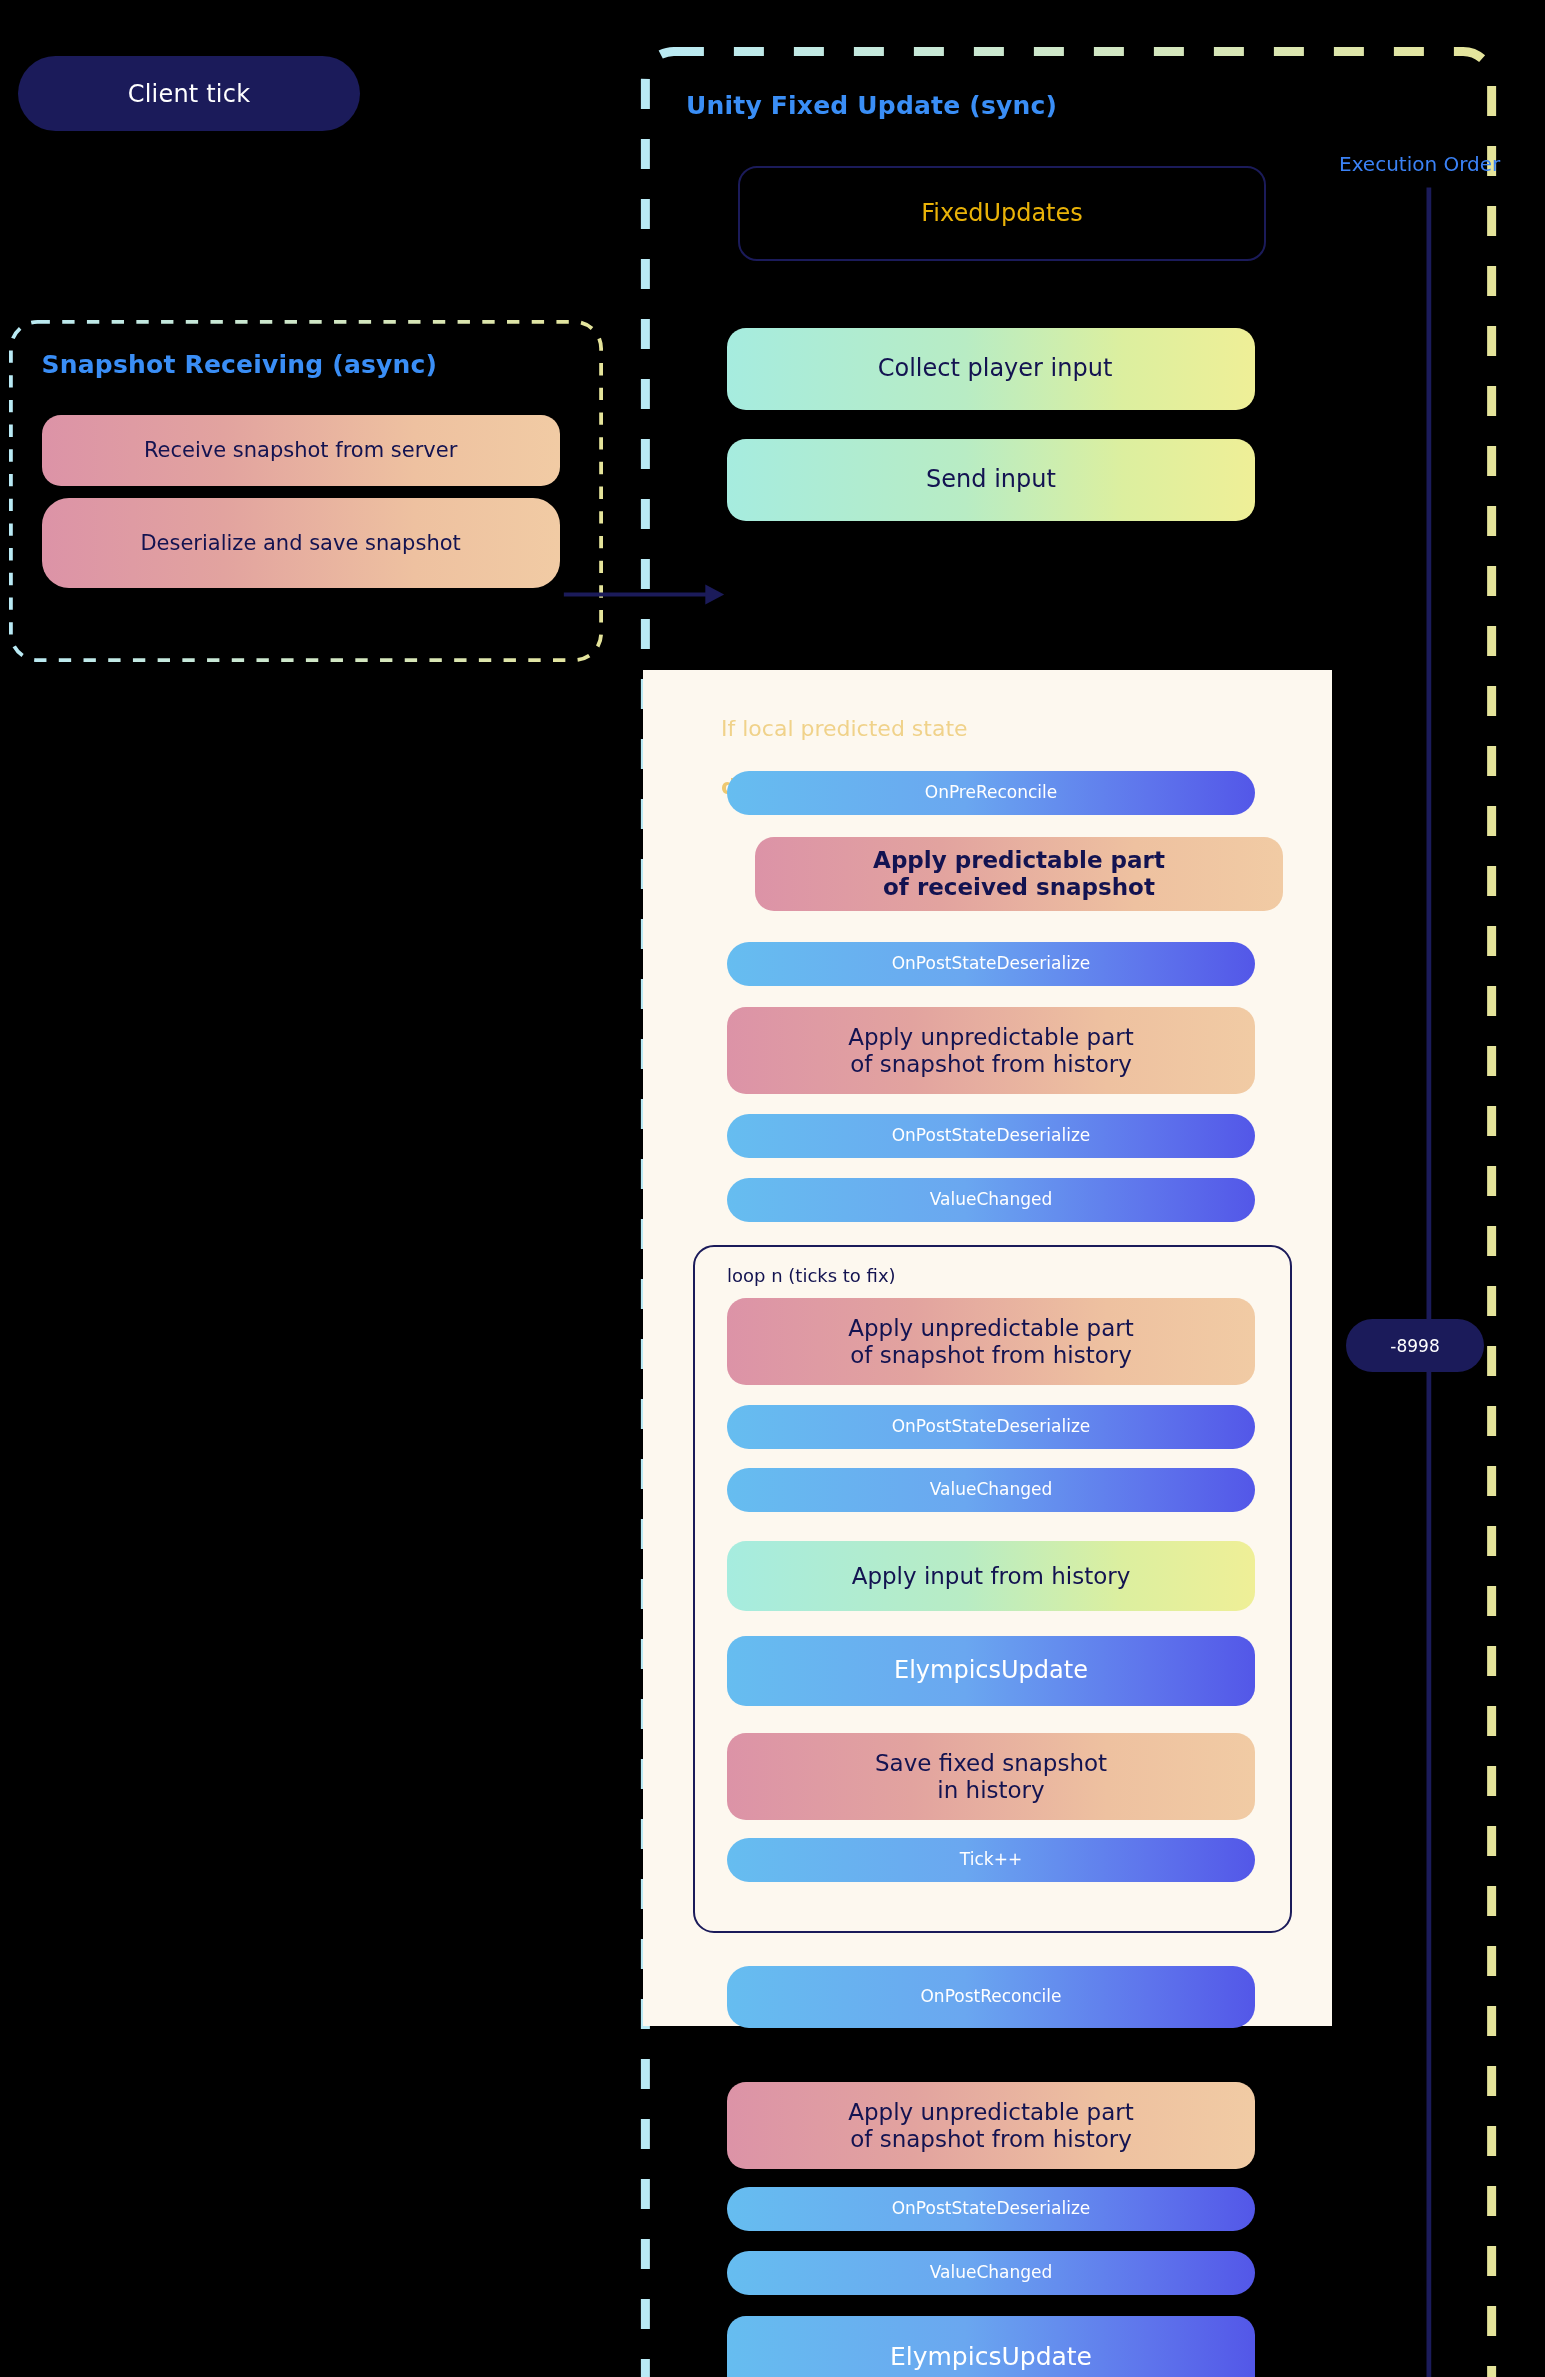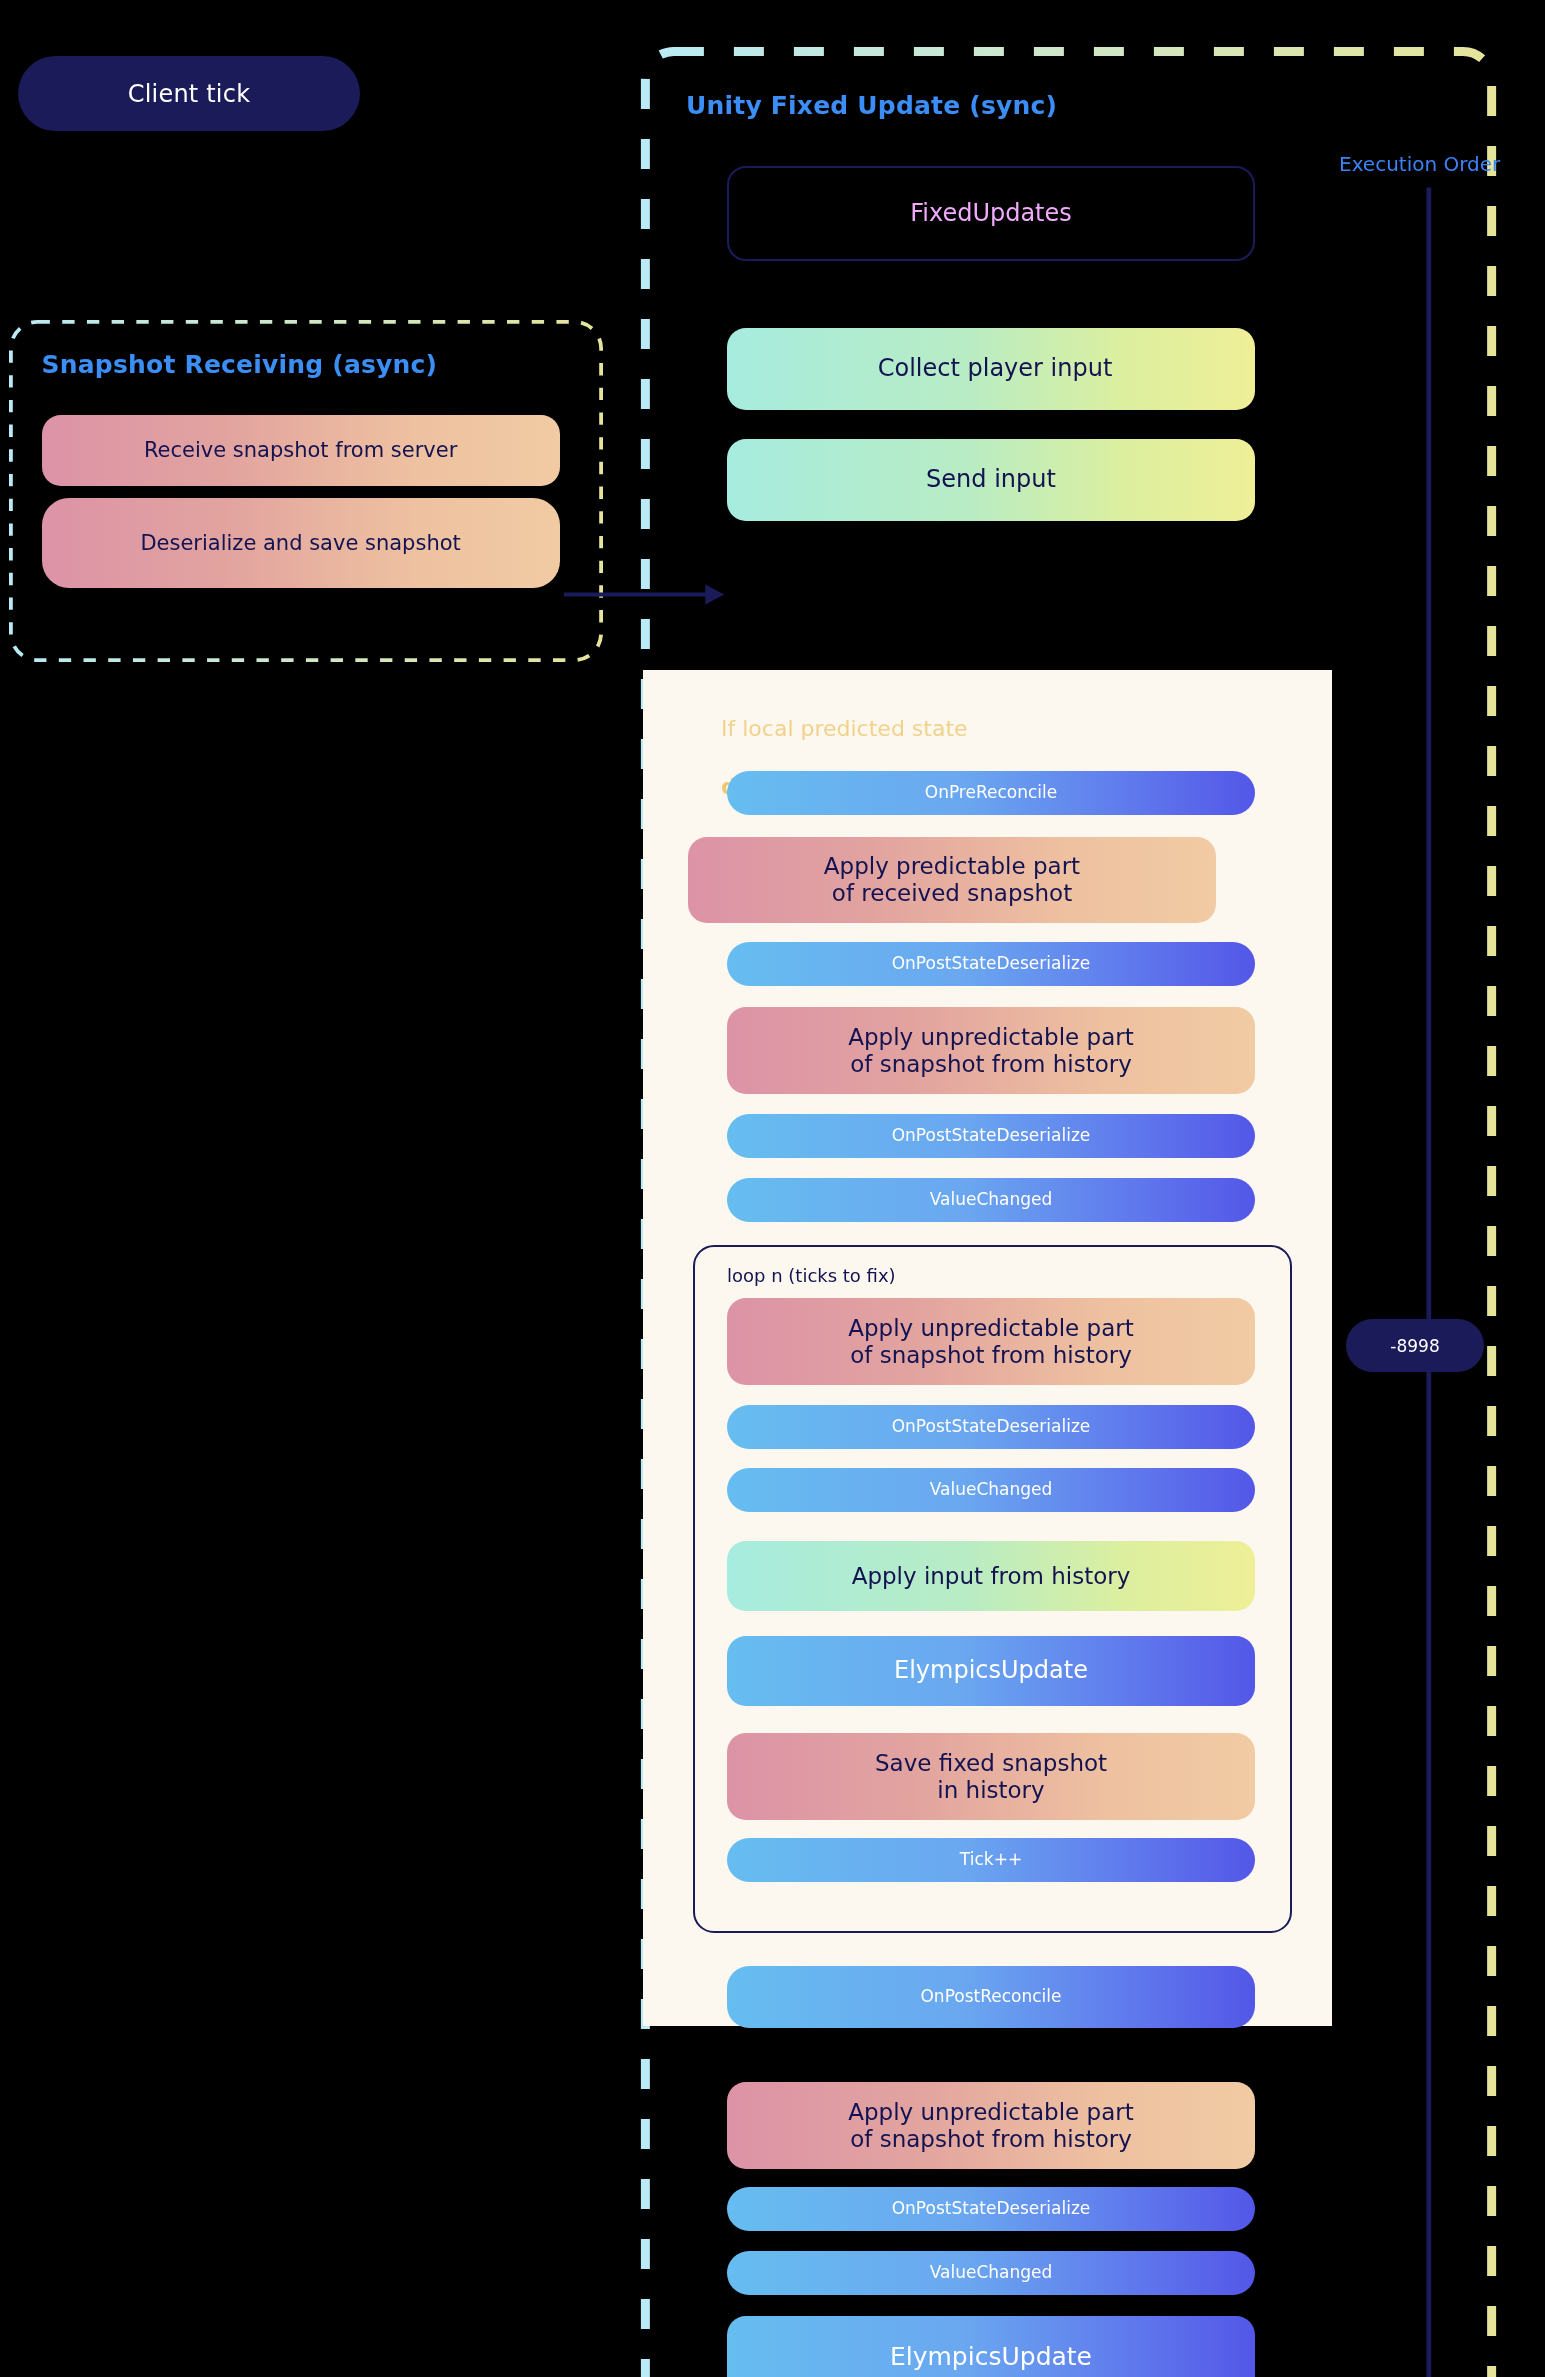--- a/index.html
+++ b/index.html
@@ -81,21 +81,22 @@
     background: linear-gradient(90deg, #a6ecdf 0%, #b8ecc4 45%, #dcef9f 75%, #efef97 100%);
     color: #131351;
   }
   .box.blue {
     background: linear-gradient(90deg, #66bdf0 0%, #6aa7f0 45%, #5e74ec 80%, #5357e8 100%);
     color: #ffffff;
   }
   .box.outline {
     background: transparent;
     border: 2.4px solid #1b1b5a;
-    color: #f0abfc;
+    color: #eab308;
+    margin-left: 11px;
   }
 
   
   .recon-panel {
     position: absolute;
     background: #fdf8ef;
   }
   .recon-title {
     position: absolute;
     color: #f0d28a;
@@ -209,21 +210,21 @@
   <div class="recon-panel" style="left:643px; top:670px; width:689px; height:1356px;"></div>
 
   <div class="recon-title" style="left:721px; top:685px; width:599px;">
     <span>If local predicted state</span><br>
     <b>different</b><span> from snapshot - </span><b>Reconiliation</b>
   </div>
 
   <div class="box blue" style="left:727px; top:771px; width:528px; height:44px; font-size:17px; border-radius:22px;">
     <span>OnPreReconcile</span>
   </div>
-  <div class="box warm" style="left:688px; top:837px; width:528px; height:86px; font-size:23px;">
+  <div class="box warm" style="left:755px; top:837px; width:528px; height:74px; font-size:23px;font-weight:bold;">
     <span>Apply predictable part
 of received snapshot</span>
   </div>
   <div class="box blue" style="left:727px; top:942px; width:528px; height:44px; font-size:17px; border-radius:22px;">
     <span>OnPostStateDeserialize</span>
   </div>
   <div class="box warm" style="left:727px; top:1007px; width:528px; height:87px; font-size:23px;">
     <span>Apply unpredictable part
 of snapshot from history</span>
   </div>

